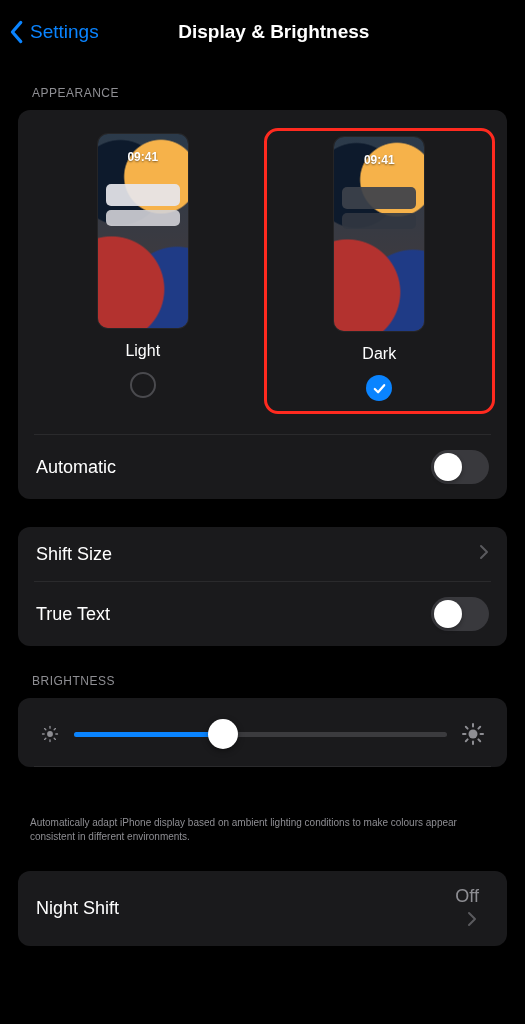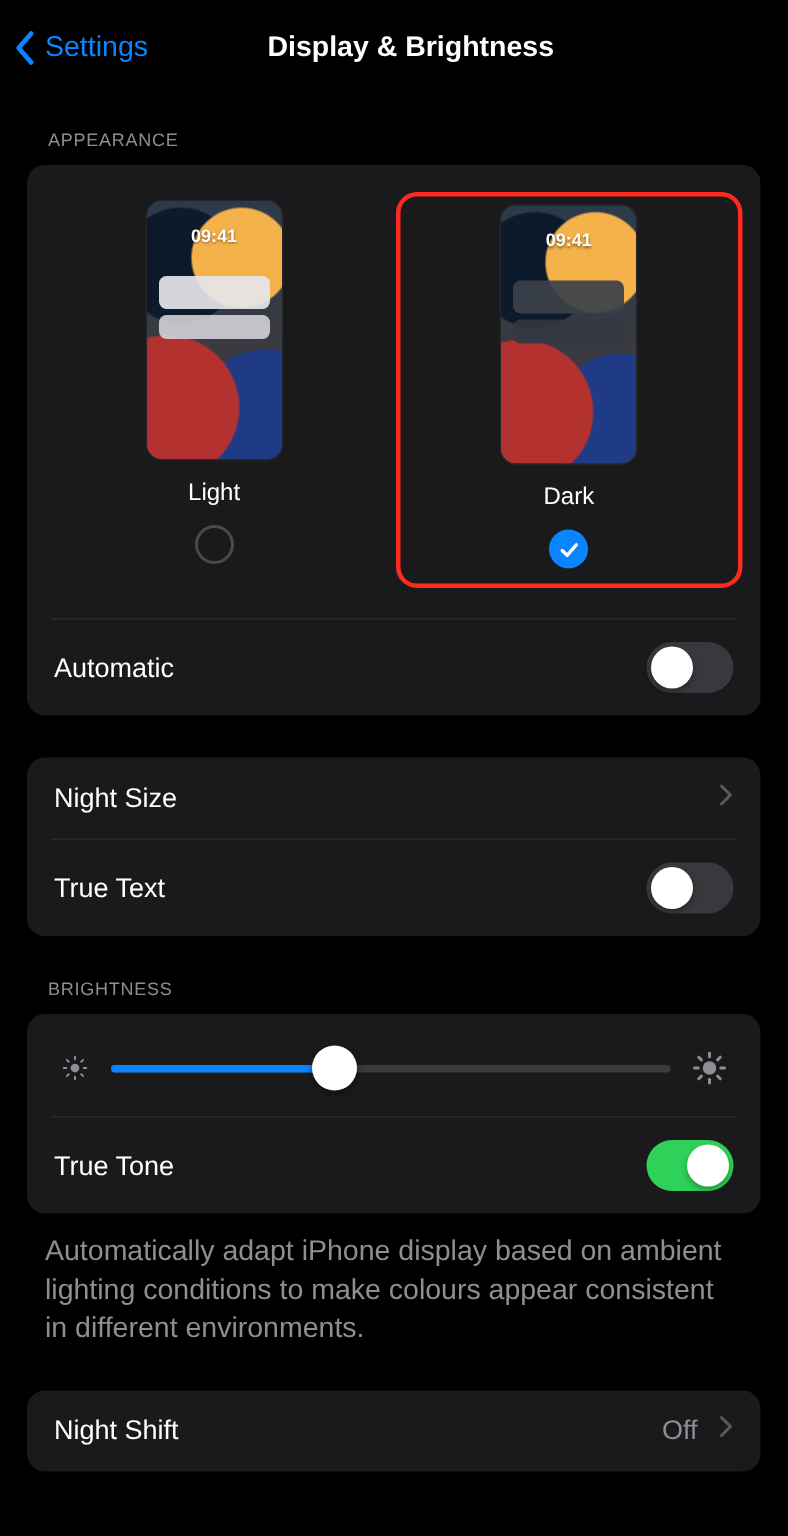--- a/index.html
+++ b/index.html
@@ -64,21 +64,21 @@
     .appearance-option {
       flex: 1;
       display: flex;
       flex-direction: column;
       align-items: center;
       border-radius: 12px;
       padding: 6px 0 10px 0;
     }
     .phone-preview {
       width: 90px;
-      height: 172px;
+      height: 194px;
       border-radius: 10px;
       overflow: hidden;
       position: relative;
       box-shadow: 0 0 0 1px rgba(255,255,255,0.05);
     }
     .wallpaper {
       position: absolute; inset:0;
       background:
         radial-gradient(circle at 70% 22%, #f6b24a 0%, #f6b24a 22%, transparent 23%),
         radial-gradient(circle at 15% 80%, #b3322f 0%, #b3322f 30%, transparent 31%),
@@ -218,35 +218,37 @@
       top: 50%;
       width: 30px;
       height: 30px;
       border-radius: 50%;
       background: #fff;
       transform: translate(-50%, -50%);
       box-shadow: 0 2px 6px rgba(0,0,0,0.4);
     }
 
     .footnote {
-      font-size: 19px;
+      font-size: 10px;
       line-height: 1.35;
       color: #8e8e93;
       padding: 13px 30px 0 30px;
+      margin-top: 36px;
     }
 
     .value-text {
       font-size: 18px;
       color: #8e8e93;
       margin-right: 10px;
     }
     .nightshift-right {
       display:flex;
       align-items:center;
       gap:4px;
+      flex-direction:column;
     }
 
     .gap-block { height: 28px; }
 
     
     body::after{
       content:"";
       position:absolute;
       left:0;right:0;bottom:-6px;
       height:20px;
@@ -307,21 +309,21 @@
     <div class="toggle off">
         <div class="knob"></div>
       </div>
   </div>
 </div>
 
 <div class="gap-block"></div>
 
 <div class="card">
   <div class="row">
-    <span class="row-label">Night Size</span>
+    <span class="row-label">Shift Size</span>
     <span class="chevron-right">
       <svg width="10" height="16" viewBox="0 0 10 16">
           <path d="M2 2 L8 8 L2 14" stroke="currentColor" stroke-width="2" fill="none" stroke-linecap="round" stroke-linejoin="round"></path>
         </svg>
     </span>
   </div>
   <div class="divider"></div>
   <div class="row">
     <span class="row-label">True Text</span>
     <div class="toggle off">
@@ -362,26 +364,20 @@
             <line x1="19.5" y1="12" x2="22" y2="12"></line>
             <line x1="4.8" y1="4.8" x2="6.6" y2="6.6"></line>
             <line x1="17.4" y1="17.4" x2="19.2" y2="19.2"></line>
             <line x1="4.8" y1="19.2" x2="6.6" y2="17.4"></line>
             <line x1="17.4" y1="6.6" x2="19.2" y2="4.8"></line>
           </g>
         </svg>
     </span>
   </div>
   <div class="divider"></div>
-  <div class="row">
-    <span class="row-label">True Tone</span>
-    <div class="toggle on">
-        <div class="knob"></div>
-      </div>
-  </div>
 </div>
 <div class="footnote">Automatically adapt iPhone display based on ambient lighting conditions to make colours appear consistent in different environments.</div>
 
 <div class="gap-block"></div>
 
 <div class="card">
   <div class="row">
     <span class="row-label">Night Shift</span>
     <span class="nightshift-right">
       <span class="value-text">Off</span>

